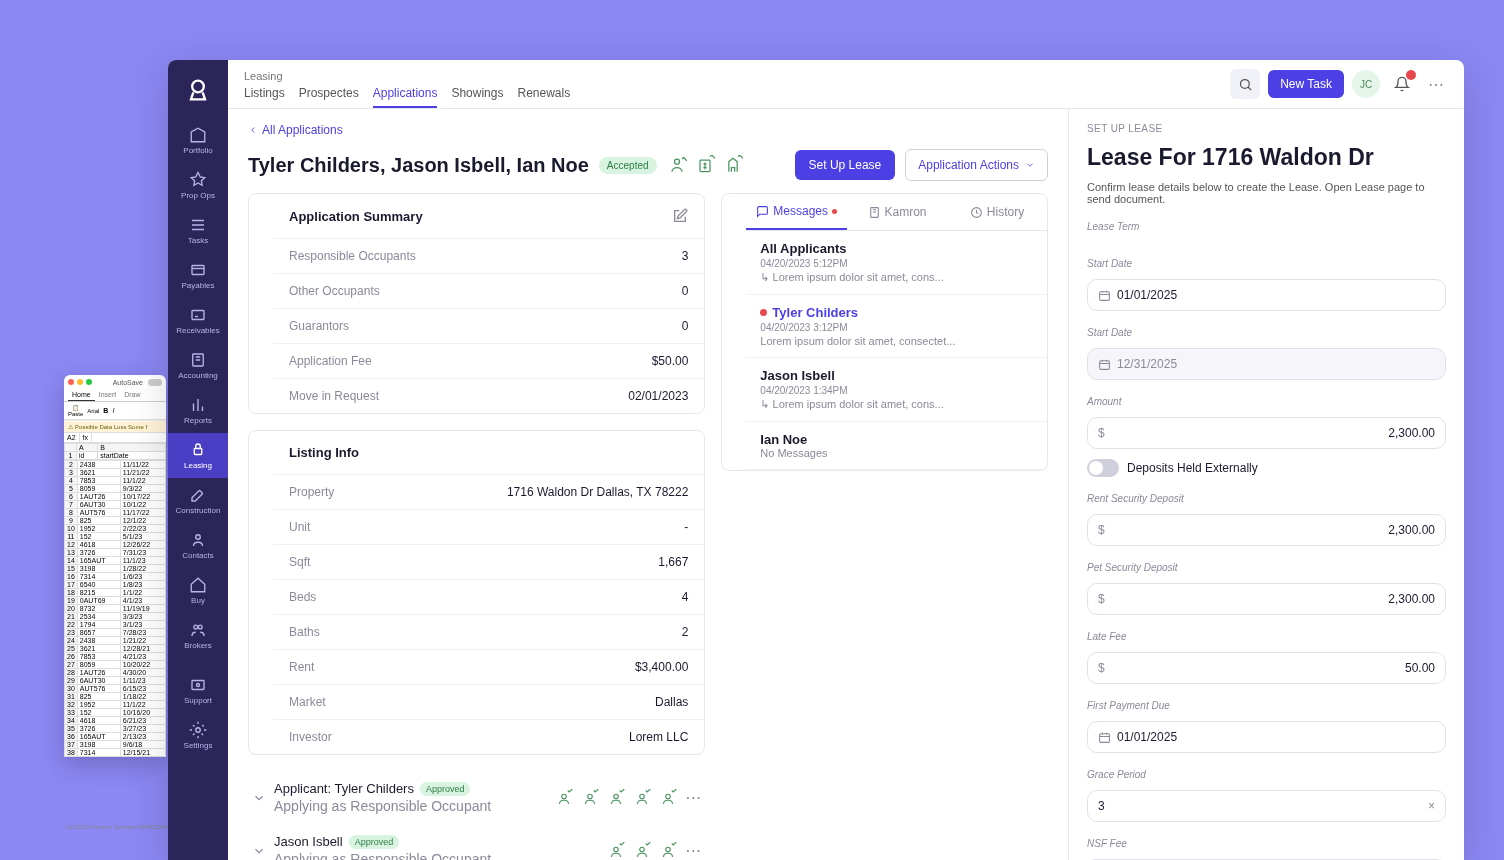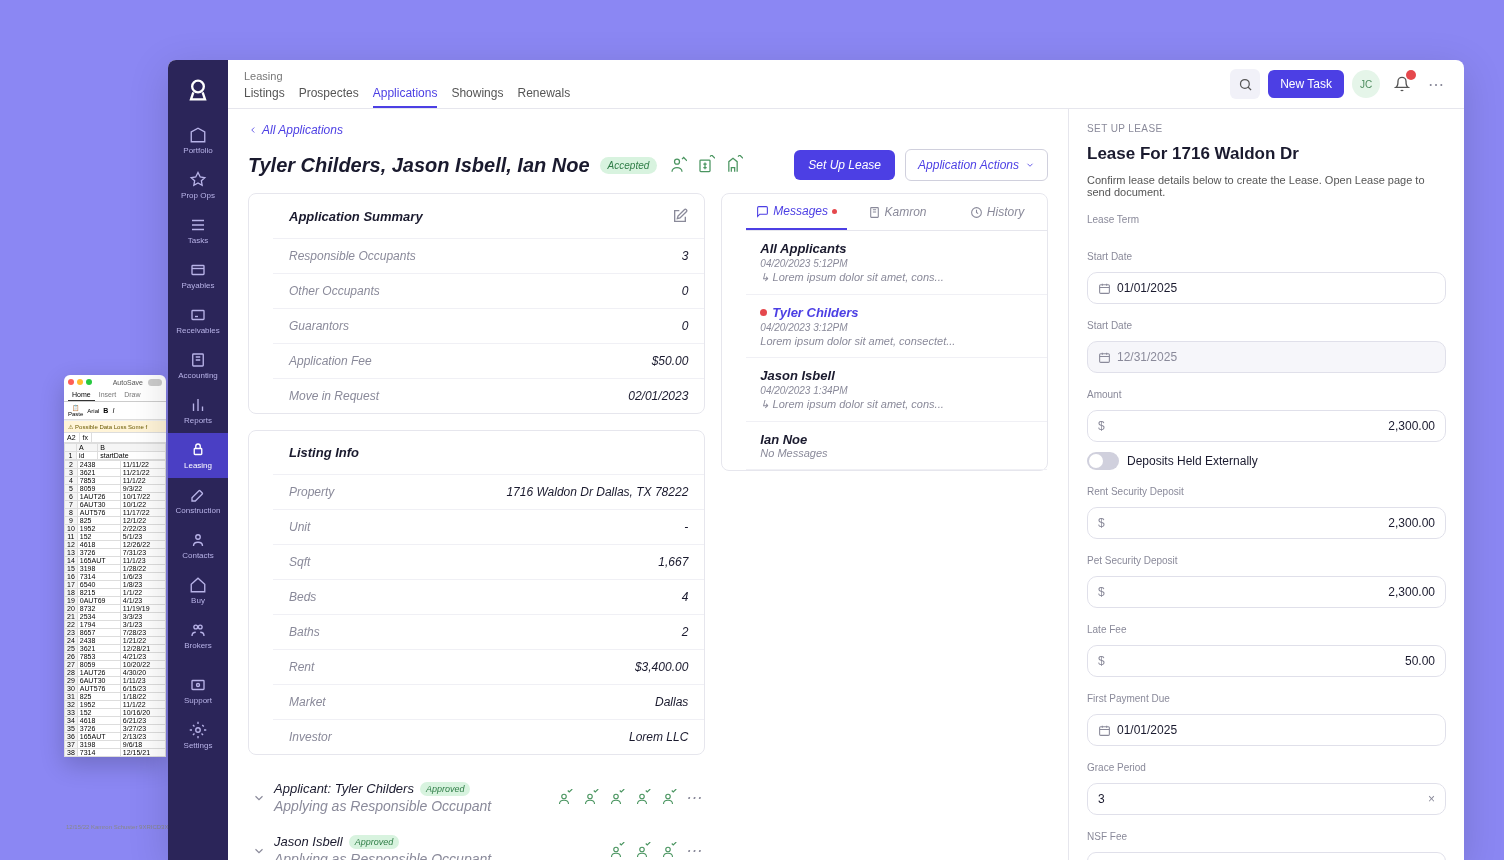--- a/index.html
+++ b/index.html
@@ -40,21 +40,21 @@
     .tab.active { color: #4C3FE4; border-bottom: 2px solid #4C3FE4; }
     .topbar-right { display: flex; align-items: center; gap: 8px; }
     .search-btn { width: 30px; height: 30px; background: #F1F1F8; border-radius: 6px; display: flex; align-items: center; justify-content: center; }
     .new-task { background: #4C3FE4; color: #fff; padding: 7px 12px; border-radius: 6px; font-size: 12px; font-weight: 500; }
     .avatar-btn { width: 28px; height: 28px; background: #E5F5E9; color: #4C8B5E; border-radius: 50%; display: flex; align-items: center; justify-content: center; font-size: 10px; }
     .bell { width: 28px; height: 28px; display: flex; align-items: center; justify-content: center; color: #555; position: relative; }
     .bell-badge { position: absolute; top: 0; right: 0; width: 10px; height: 10px; background: #E5484D; border-radius: 50%; }
     .dots-btn { color: #8A8A9A; padding: 0 4px; }
     
     .content { flex: 1; display: flex; overflow: hidden; }
-    .center { flex: 1; overflow-y: auto; padding: 14px 20px; display: flex; flex-direction: column; gap: 12px; font-style: italic; }
+    .center { flex: 1; overflow-y: auto; padding: 14px 20px; display: flex; flex-direction: column; gap: 12px; }
     
     .back-link { color: #4C3FE4; font-size: 12px; display: flex; align-items: center; gap: 4px; }
     .page-header { display: flex; align-items: center; gap: 10px; }
     .page-title { font-size: 20px; font-weight: 600; color: #1A1A2E; }
     .status-pill { background: #D8F3DF; color: #2E7D46; font-size: 10px; padding: 3px 8px; border-radius: 10px; }
     .header-icons { display: flex; gap: 8px; color: #4A9560; }
     .header-icons svg { width: 20px; height: 20px; }
     .header-spacer { flex: 1; }
     .btn-primary { background: #4C3FE4; color: #fff; padding: 8px 14px; border-radius: 6px; font-size: 12px; font-weight: 500; }
     .btn-outline { background: #fff; border: 1px solid #d0d0dd; color: #4C3FE4; padding: 8px 12px; border-radius: 6px; font-size: 12px; display: flex; align-items: center; gap: 6px; }
@@ -84,23 +84,23 @@
     .applicant-row { padding: 10px 4px; display: flex; align-items: center; gap: 8px; }
     .applicant-info { flex: 1; }
     .applicant-name { font-size: 13px; color: #1A1A2E; display: flex; align-items: center; gap: 6px; }
     .applicant-pill { background: #D8F3DF; color: #2E7D46; font-size: 9px; padding: 2px 6px; border-radius: 8px; }
     .applicant-sub { font-size: 14px; color: #8A8A9A; margin-top: 2px; }
     .applicant-icons { display: flex; gap: 8px; color: #4A9560; }
     .applicant-icons svg { width: 18px; height: 18px; }
     
     .panel { width: 396px; border-left: 1px solid #e6e6ed; padding: 14px 18px; display: flex; flex-direction: column; gap: 10px; overflow-y: auto; }
     .panel-eyebrow { font-size: 10px; color: #8A8A9A; letter-spacing: 0.4px; }
-    .panel-title { font-size: 17px; font-weight: 600; color: #1A1A2E; }
+    .panel-title { font-size: 23px; font-weight: 600; color: #1A1A2E; }
     .panel-desc { font-size: 11px; color: #555; }
-    .panel-label { font-size: 10px; color: #8A8A9A; margin-top: 6px; }
+    .panel-label { font-size: 10px; color: #8A8A9A; margin-top: 6px; font-style: italic; }
     .radio-row { display: flex; gap: 12px; flex-wrap: nowrap; overflow: hidden; }
     .radio-opt { display: flex; align-items: center; gap: 5px; font-size: 11px; color: #1A1A2E; white-space: nowrap; }
     .radio { width: 13px; height: 13px; border: 1.5px solid #babac4; border-radius: 50%; display: flex; align-items: center; justify-content: center; }
     .radio.sel { border-color: #4C3FE4; }
     .radio.sel::after { content: ''; width: 7px; height: 7px; background: #4C3FE4; border-radius: 50%; }
     .input { border: 1px solid #e0e0ea; border-radius: 10px; padding: 8px 10px; font-size: 12px; color: #1A1A2E; display: flex; align-items: center; gap: 6px; }
     .input.readonly { background: #f6f6fa; color: #8A8A9A; }
     .input .prefix { color: #8A8A9A; }
     .input .val { flex: 1; text-align: right; }
     .input .val.left { text-align: left; }

